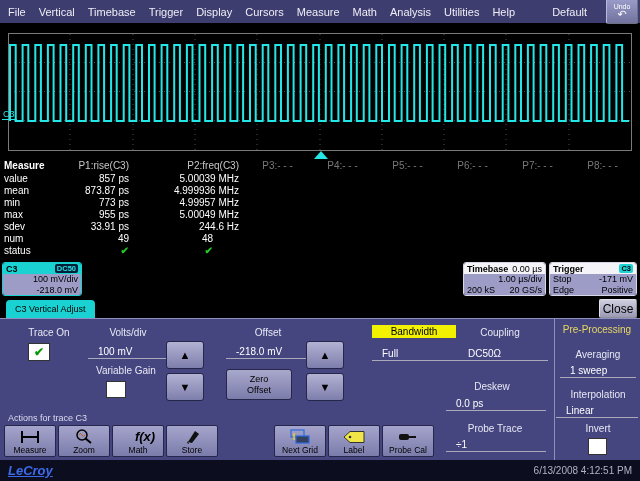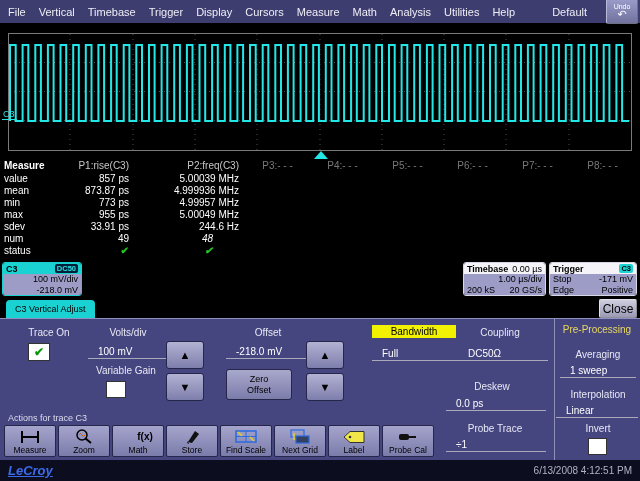--- a/index.html
+++ b/index.html
@@ -25,21 +25,21 @@
   
   .mtable{position:absolute;left:0;top:159px;width:640px;height:97px;background:#000;font-size:10px;}
   .mrow{display:grid;grid-template-columns:60px 75px 110px repeat(6,65px);height:12px;align-items:center;}
   .mrow.hd{height:13px;}
   .mlabel{padding-left:4px;color:#fff;}
   .bold{font-weight:bold;}
   .mval{text-align:right;padding-right:6px;color:#fff;white-space:nowrap;}
   .mhdr{text-align:right;padding-right:6px;color:#c8c8c8;white-space:nowrap;}
   .mhdr2{text-align:center;color:#787878;white-space:nowrap;}
   .check{color:#22cc22;font-size:10px;font-weight:bold;}
-  .p2pad{padding-right:32px;font-style:italic;}
+  .p2pad{padding-right:32px;}
 
   
   .descrow{position:absolute;left:0;top:256px;width:640px;height:42px;background:#000;}
   .dbox{position:absolute;top:6px;height:34px;border-radius:3px;overflow:hidden;font-size:9px;box-sizing:border-box;}
   .dbox .hdr{height:11px;display:flex;align-items:center;justify-content:space-between;
              padding:0 3px;font-weight:bold;color:#000;}
   .dbox .body{background:#9c9cc6;color:#000;height:23px;padding:0 3px;box-sizing:border-box;}
   .bline{height:11px;line-height:11px;display:flex;justify-content:space-between;}
   .bline.r{justify-content:flex-end;}
   .badge{font-weight:bold;border-radius:2px;padding:0 2px;font-size:7.5px;line-height:9px;}
@@ -69,21 +69,21 @@
            line-height:1.2;padding:0 10px;box-sizing:border-box;}
   .bwlbl{position:absolute;background:#f2f200;color:#000;font-size:10px;text-align:center;padding:1px 0;}
   .preproc{color:#e8d860;}
   .rsep{position:absolute;left:554px;top:0;height:142px;border-left:1px solid #9090b8;}
   .actions{position:absolute;left:8px;top:94px;color:#dcdcee;font-size:9px;}
   .abtn{position:absolute;top:106px;width:52px;height:32px;background:linear-gradient(#a4a4cc,#7c7cab);
         border:1px solid #26264a;border-radius:2px;box-sizing:border-box;
         display:flex;flex-direction:column;align-items:center;justify-content:flex-end;padding-bottom:1px;}
   .abtn .ic{height:17px;display:flex;align-items:center;justify-content:center;}
   .abtn .al{font-size:8.5px;color:#000;white-space:nowrap;}
-  .fxic{font-size:10px;font-weight:bold;color:#000;line-height:1;margin-left:14px;}
+  .fxic{font-size:13px;font-weight:bold;font-style:italic;color:#000;line-height:1;margin-left:14px;}
 
   
   .footer{position:absolute;left:0;top:460px;width:640px;height:21px;background:#0d0d20;}
   .logo{position:absolute;left:8px;top:3px;color:#3b6be8;font-weight:bold;font-style:italic;
         font-size:13px;text-decoration:underline;}
   .tstamp{position:absolute;right:8px;top:5px;color:#b2b2c4;font-size:10px;}
 </style>
 </head>
 <body>
 
@@ -315,31 +315,20 @@
       </div>
       <div class="abtn" style="left:166px;">
         <span class="ic">
           <svg width="20" height="15">
               <path d="M6 13 L13 2 L17 5 L10 14 Z" fill="#111"></path>
               <path d="M5 14 l2 1 l-1 -3 z" fill="#111"></path>
             </svg>
         </span>
         <span class="al">Store</span>
       </div>
-      <div class="abtn" style="left:220px;">
-        <span class="ic">
-          <svg width="22" height="15">
-              <rect x="1" y="2" width="20" height="11" fill="none" stroke="#2a6adf" stroke-width="1.5"></rect>
-              <line x1="11" y1="2" x2="11" y2="13" stroke="#2a6adf"></line>
-              <line x1="1" y1="7.5" x2="21" y2="7.5" stroke="#2a6adf"></line>
-              <path d="M3 3 l4 4 M19 12 l-4 -4" stroke="#e8d020" stroke-width="1.5"></path>
-            </svg>
-        </span>
-        <span class="al">Find Scale</span>
-      </div>
       <div class="abtn" style="left:274px;">
         <span class="ic">
           <svg width="22" height="16">
               <rect x="2" y="1" width="13" height="7" fill="none" stroke="#2a6adf" stroke-width="1.2"></rect>
               <rect x="7" y="7" width="13" height="7" fill="#35405f" stroke="#2a6adf" stroke-width="1.2"></rect>
               <line x1="5" y1="4" x2="5" y2="11" stroke="#e8d020" stroke-width="1.5"></line>
             </svg>
         </span>
         <span class="al">Next Grid</span>
       </div>

